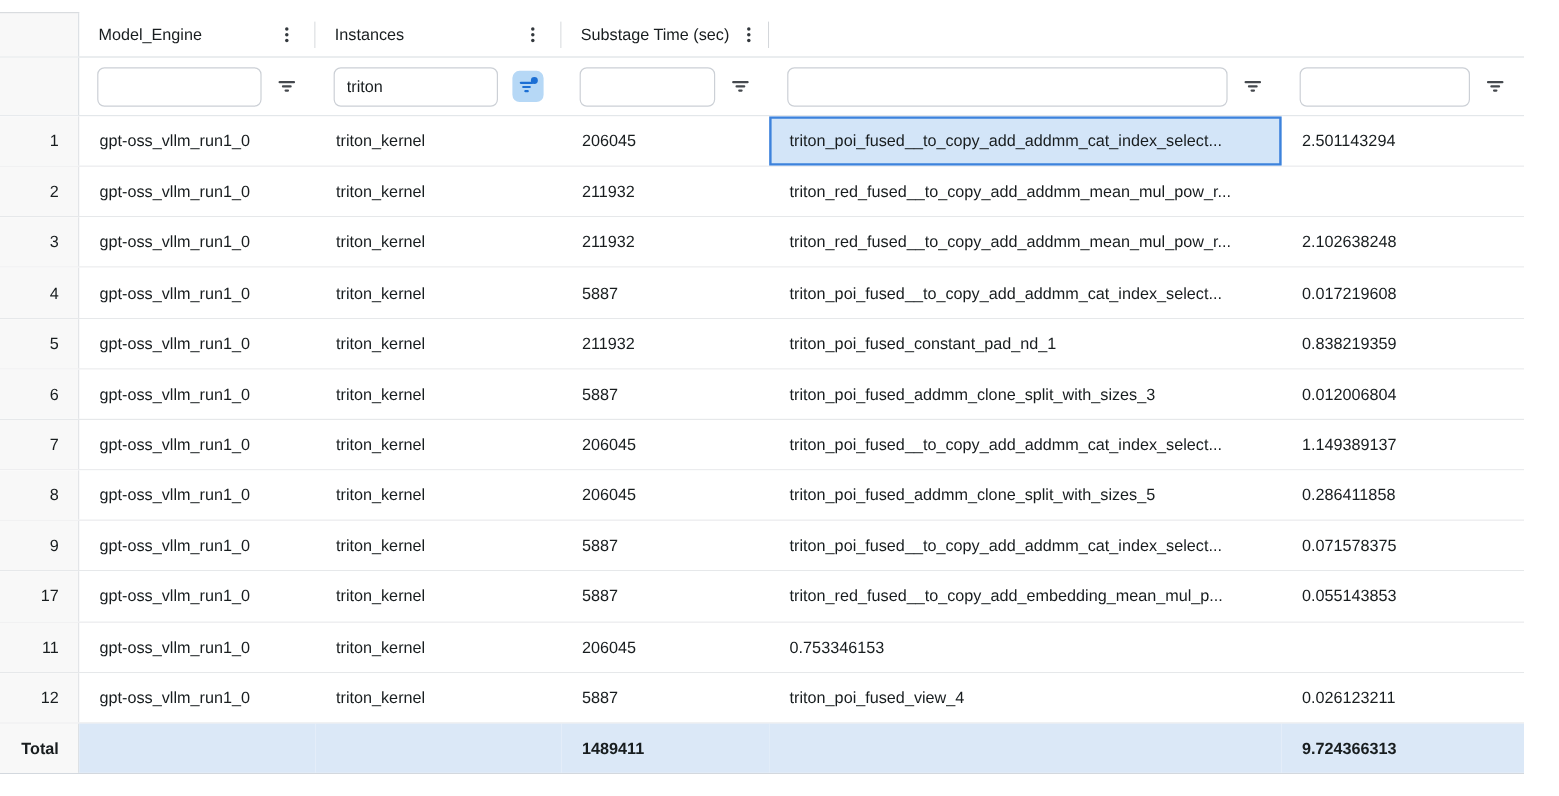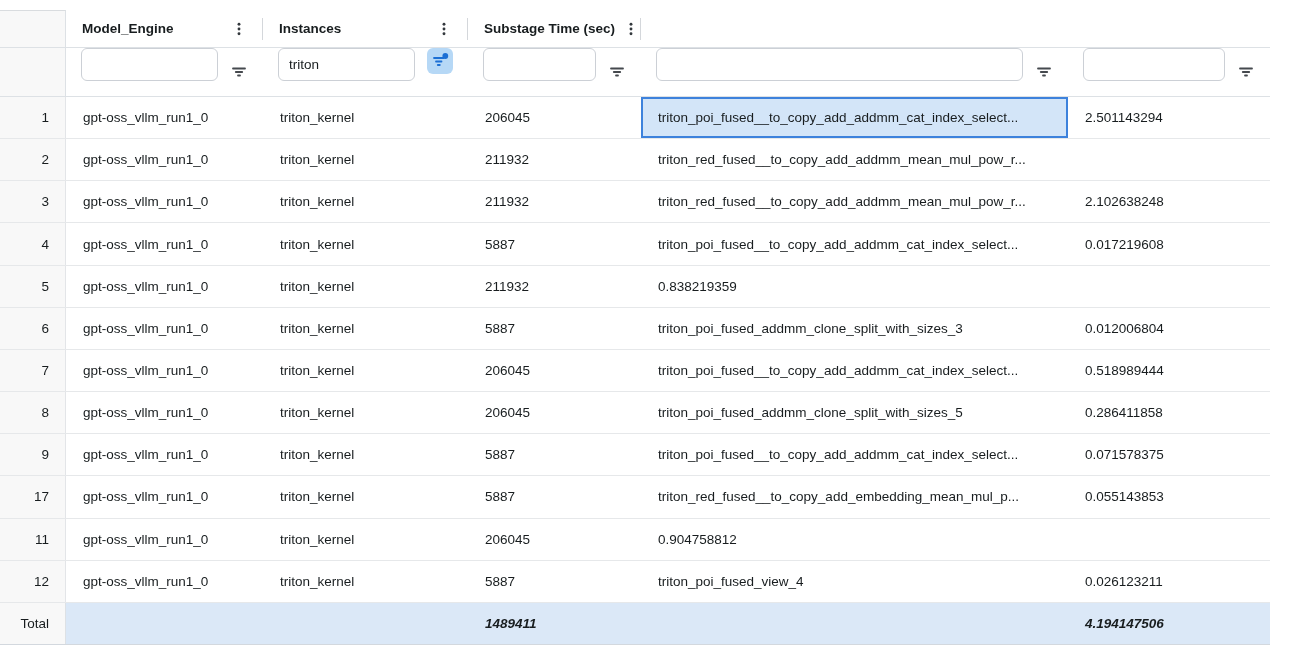--- a/index.html
+++ b/index.html
@@ -18,34 +18,34 @@
   
   .header-row { height: 38px; border-bottom: 1px solid #dde1e5; }
   .corner-cell {
     background: #f8f8f8;
     border-top: 1px solid #d9dcdf;
     border-right: 1px solid #dde1e5;
   }
   .hcell {
     display: flex; align-items: center;
     padding: 0 16px; position: relative;
-    font-weight: 700; cursor: pointer;
+    font-weight: 400; cursor: pointer;
     overflow: hidden; white-space: nowrap;
   }
   .hcell::after {
     content: ""; position: absolute; right: 0; top: 50%;
     transform: translateY(-50%);
     width: 1px; height: 22px; background: #d4d7db;
   }
   .kebab { margin-left: auto; display: flex; align-items: center; cursor: pointer; padding-left: 8px; }
 
   
   .filter-row { height: 49px; border-bottom: 1px solid #dde1e5; }
   .filter-left { background: #f8f8f8; border-right: 1px solid #dde1e5; }
-  .fcell { display: flex; padding: 0 15px; overflow: hidden; }
+  .fcell { display: flex; align-items: center; padding: 0 15px; overflow: hidden; }
   .fcell input {
     flex: 1 1 auto; min-width: 0; height: 33px;
     border: 1px solid #ccd0d6; border-radius: 6px;
     padding: 0 10px; font: inherit; color: #181d1f;
     background: #fff; outline: none;
   }
   .ficon { flex: 0 0 auto; margin-left: 12px; display: flex; align-items: center; justify-content: center; cursor: pointer; }
   .ficon-active {
     width: 26px; height: 26px; background: #b6d8f6; border-radius: 6px;
   }
@@ -62,24 +62,24 @@
   }
   .cell-selected {
     background: #d3e5f8;
     box-shadow: inset 0 0 0 2px #3d82dc;
   }
 
   
   .total-row { height: 42.3px; border-bottom: 1px solid #d3d8de; }
   .total-label-cell {
     background: #f8f8f8; border-right: 1px solid #dde1e5;
-    justify-content: flex-end; padding-right: 16px; font-weight: 400;
+    justify-content: flex-end; padding-right: 16px; font-weight: 700;
   }
   .total-band { background: #dbe8f7; }
-  .bold { font-weight: 700; font-style: italic; }
+  .bold { font-weight: 700; }
 </style>
 </head>
 <body>
 
 <div class="grid">
 
   <div class="grid-cols header-row">
     <div class="corner-cell"></div>
 
     <div class="hcell">
@@ -213,39 +213,40 @@
     <div class="cell">5887</div>
     <div class="cell">triton_poi_fused__to_copy_add_addmm_cat_index_select...</div>
     <div class="cell">0.017219608</div>
   </div>
 
   <div class="grid-cols data-row">
     <div class="cell rownum">5</div>
     <div class="cell">gpt-oss_vllm_run1_0</div>
     <div class="cell">triton_kernel</div>
     <div class="cell">211932</div>
+    <div class="cell">triton_poi_fused_constant_pad_nd_1</div>
     <div class="cell">0.838219359</div>
   </div>
 
   <div class="grid-cols data-row">
     <div class="cell rownum">6</div>
     <div class="cell">gpt-oss_vllm_run1_0</div>
     <div class="cell">triton_kernel</div>
     <div class="cell">5887</div>
     <div class="cell">triton_poi_fused_addmm_clone_split_with_sizes_3</div>
     <div class="cell">0.012006804</div>
   </div>
 
   <div class="grid-cols data-row">
     <div class="cell rownum">7</div>
     <div class="cell">gpt-oss_vllm_run1_0</div>
     <div class="cell">triton_kernel</div>
     <div class="cell">206045</div>
     <div class="cell">triton_poi_fused__to_copy_add_addmm_cat_index_select...</div>
-    <div class="cell">0.518989444</div>
+    <div class="cell">1.149389137</div>
   </div>
 
   <div class="grid-cols data-row">
     <div class="cell rownum">8</div>
     <div class="cell">gpt-oss_vllm_run1_0</div>
     <div class="cell">triton_kernel</div>
     <div class="cell">206045</div>
     <div class="cell">triton_poi_fused_addmm_clone_split_with_sizes_5</div>
     <div class="cell">0.286411858</div>
   </div>
@@ -266,34 +267,34 @@
     <div class="cell">5887</div>
     <div class="cell">triton_red_fused__to_copy_add_embedding_mean_mul_p...</div>
     <div class="cell">0.055143853</div>
   </div>
 
   <div class="grid-cols data-row">
     <div class="cell rownum">11</div>
     <div class="cell">gpt-oss_vllm_run1_0</div>
     <div class="cell">triton_kernel</div>
     <div class="cell">206045</div>
-    <div class="cell">0.904758812</div>
+    <div class="cell">0.753346153</div>
   </div>
 
   <div class="grid-cols data-row">
     <div class="cell rownum">12</div>
     <div class="cell">gpt-oss_vllm_run1_0</div>
     <div class="cell">triton_kernel</div>
     <div class="cell">5887</div>
     <div class="cell">triton_poi_fused_view_4</div>
     <div class="cell">0.026123211</div>
   </div>
 
   <div class="grid-cols total-row">
     <div class="cell total-label-cell">Total</div>
     <div class="cell total-band"></div>
     <div class="cell total-band"></div>
     <div class="cell total-band bold">1489411</div>
     <div class="cell total-band"></div>
-    <div class="cell total-band bold">4.194147506</div>
+    <div class="cell total-band bold">9.724366313</div>
   </div>
 
 </div>
 
 </body></html>

